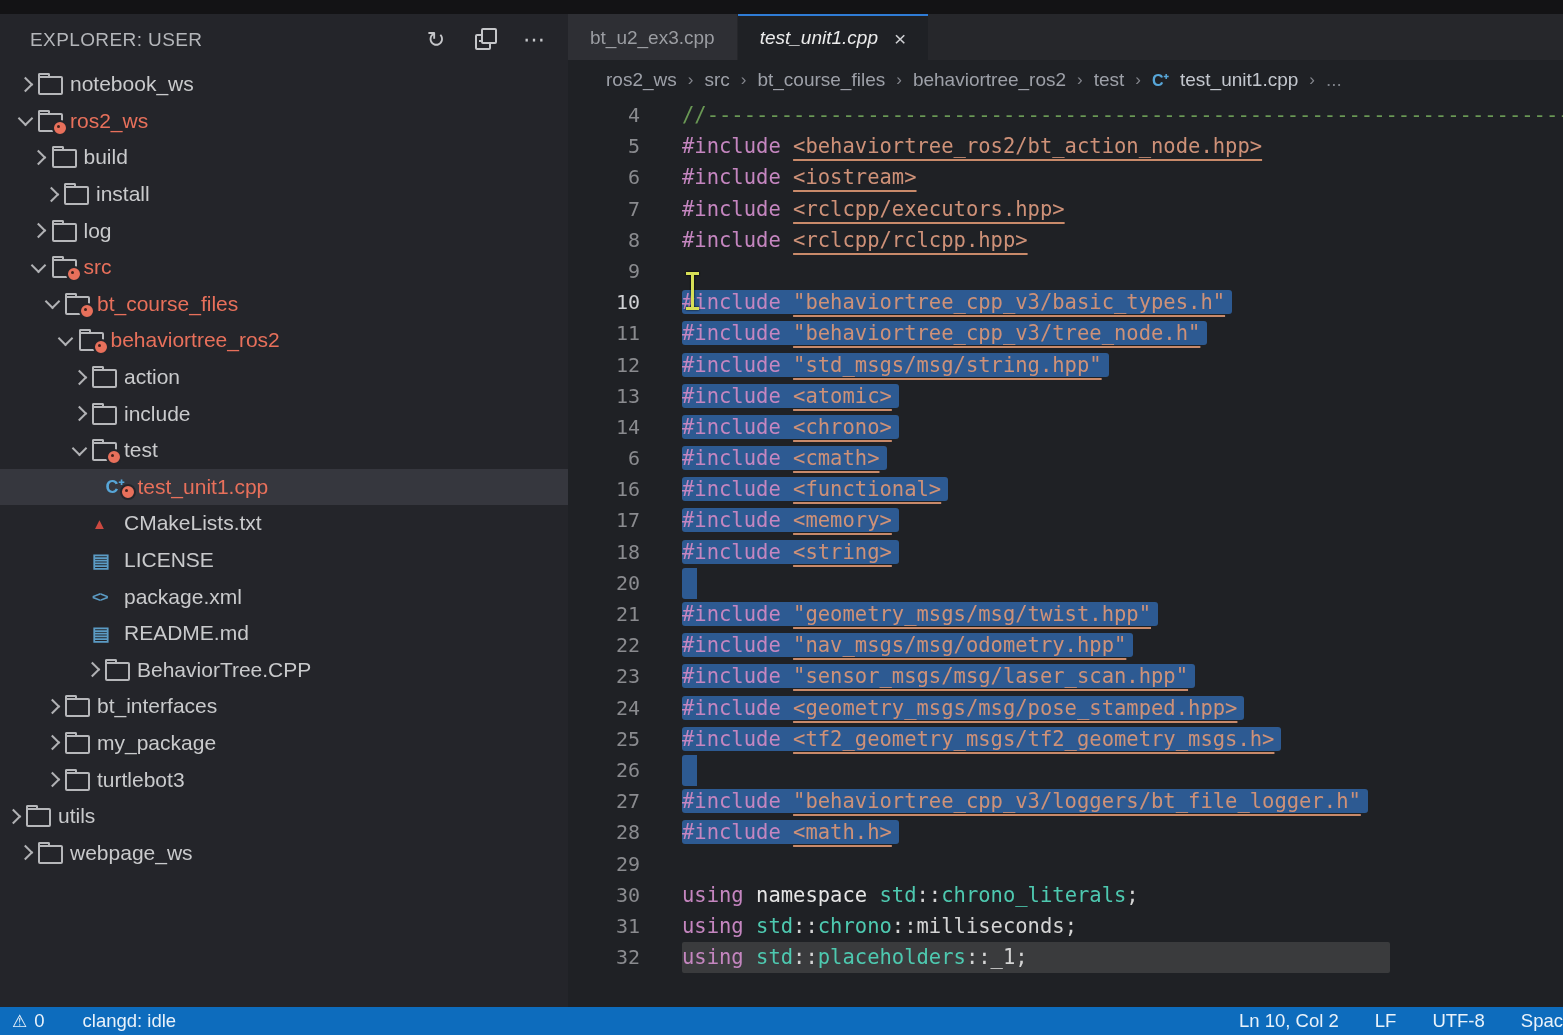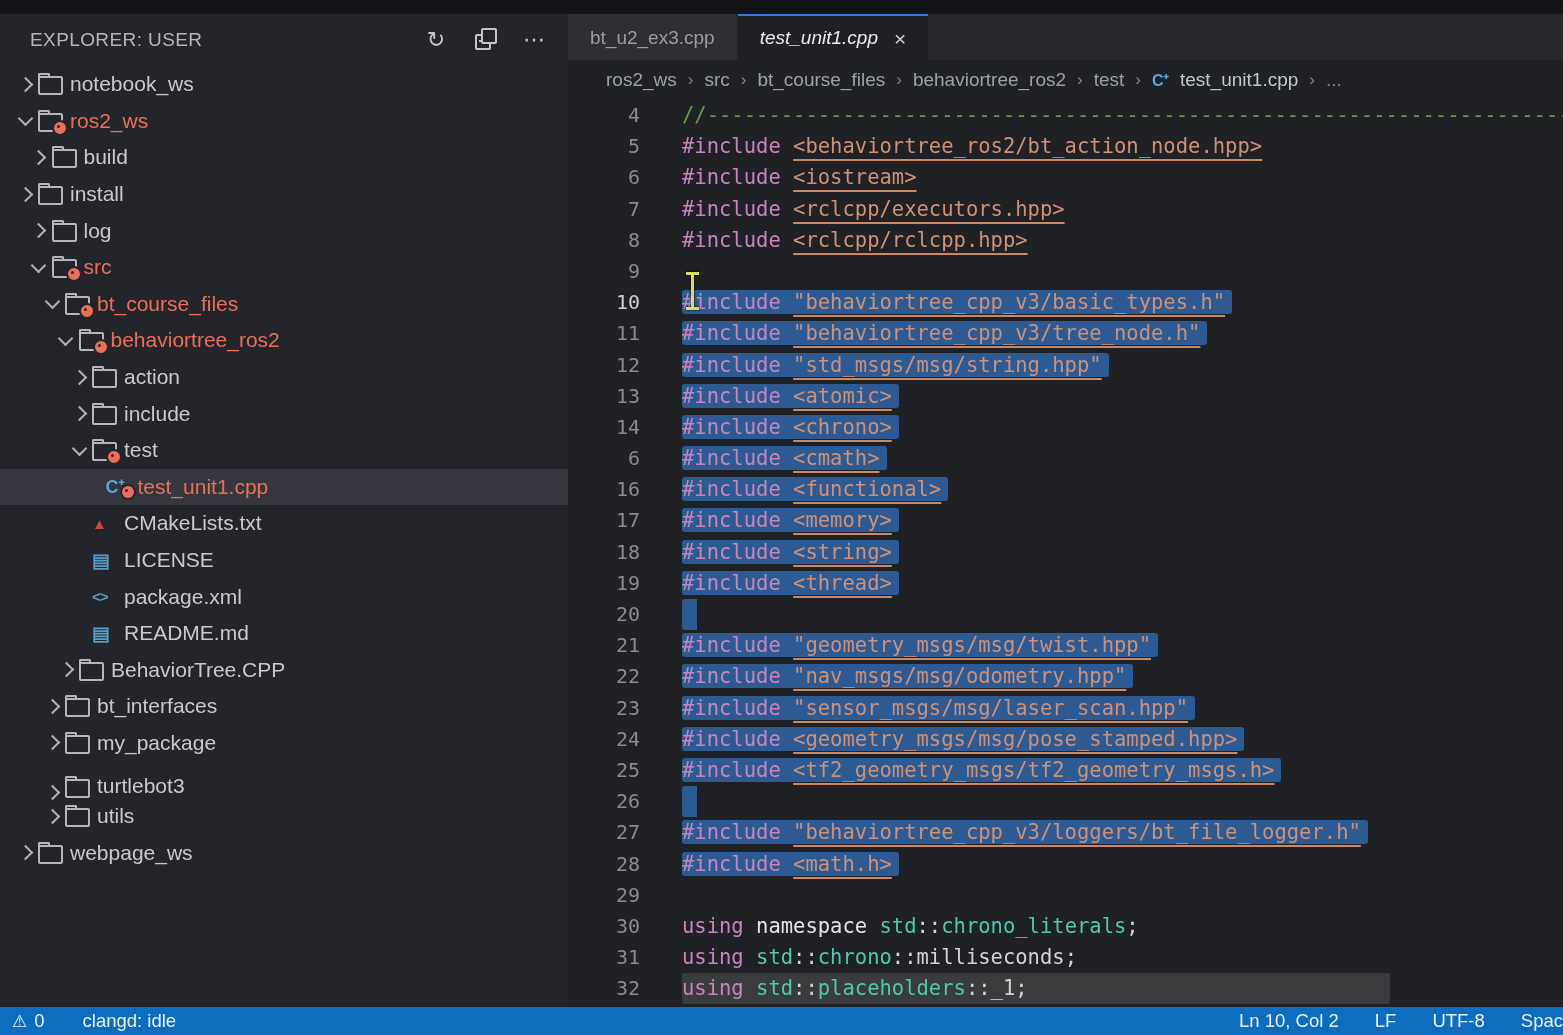--- a/index.html
+++ b/index.html
@@ -125,21 +125,21 @@
           </div>
           <div class="trow" style="padding-left: 25.5px; text-align: right;">
             <span class="chev">
               <i class="right"></i>
             </span>
             <span class="ticon">
               <span class="folder"></span>
             </span>
             <span class="lbl">build</span>
           </div>
-          <div class="trow" style="padding-left: 12px;">
+          <div class="trow" style="padding-left: 38px;">
             <span class="chev">
               <i class="right"></i>
             </span>
             <span class="ticon">
               <span class="folder"></span>
             </span>
             <span class="lbl">install</span>
           </div>
           <div class="trow" style="padding-left: 25.5px;">
             <span class="chev">
@@ -237,21 +237,21 @@
             </span>
             <span class="lbl">package.xml</span>
           </div>
           <div class="trow" style="padding-left: 66px;">
             <span class="chev"></span>
             <span class="ticon">
               <span class="fic book">▤</span>
             </span>
             <span class="lbl">README.md</span>
           </div>
-          <div class="trow" style="padding-left: 53px;">
+          <div class="trow" style="padding-left: 79px;">
             <span class="chev">
               <i class="right"></i>
             </span>
             <span class="ticon">
               <span class="folder"></span>
             </span>
             <span class="lbl">BehaviorTree.CPP</span>
           </div>
           <div class="trow" style="padding-left: 39px;">
             <span class="chev">
@@ -264,30 +264,30 @@
           </div>
           <div class="trow" style="padding-left: 39px;">
             <span class="chev">
               <i class="right"></i>
             </span>
             <span class="ticon">
               <span class="folder"></span>
             </span>
             <span class="lbl">my_package</span>
           </div>
-          <div class="trow" style="padding-left: 39px; align-items: flex-end;">
+          <div class="trow" style="padding-left: 39px;">
             <span class="chev">
               <i class="right"></i>
             </span>
             <span class="ticon">
               <span class="folder"></span>
             </span>
             <span class="lbl">turtlebot3</span>
           </div>
-          <div class="trow" style="padding-left: 39px;">
+          <div class="trow" style="">
             <span class="chev">
               <i class="right"></i>
             </span>
             <span class="ticon">
               <span class="folder"></span>
             </span>
             <span class="lbl">utils</span>
           </div>
           <div class="trow" style="padding-left: 12px;">
             <span class="chev">
@@ -343,21 +343,20 @@
           <div class="cl"><span class="ln">9</span><span class="lc"></span></div>
           <div class="cl"><span class="ln on">10</span><span class="lc"><span class="selbg"><span class="tk-k">#include</span><span class="tk-w"> </span><span class="tk-s">"behaviortree_cpp_v3/basic_types.h"</span></span></span></div>
           <div class="cl"><span class="ln">11</span><span class="lc"><span class="selbg"><span class="tk-k">#include</span><span class="tk-w"> </span><span class="tk-s">"behaviortree_cpp_v3/tree_node.h"</span></span></span></div>
           <div class="cl"><span class="ln">12</span><span class="lc"><span class="selbg"><span class="tk-k">#include</span><span class="tk-w"> </span><span class="tk-s">"std_msgs/msg/string.hpp"</span></span></span></div>
           <div class="cl"><span class="ln">13</span><span class="lc"><span class="selbg"><span class="tk-k">#include</span><span class="tk-w"> </span><span class="tk-s">&lt;atomic&gt;</span></span></span></div>
           <div class="cl"><span class="ln">14</span><span class="lc"><span class="selbg"><span class="tk-k">#include</span><span class="tk-w"> </span><span class="tk-s">&lt;chrono&gt;</span></span></span></div>
           <div class="cl"><span class="ln">6</span><span class="lc"><span class="selbg"><span class="tk-k">#include</span><span class="tk-w"> </span><span class="tk-s">&lt;cmath&gt;</span></span></span></div>
           <div class="cl"><span class="ln">16</span><span class="lc"><span class="selbg"><span class="tk-k">#include</span><span class="tk-w"> </span><span class="tk-s">&lt;functional&gt;</span></span></span></div>
           <div class="cl"><span class="ln">17</span><span class="lc"><span class="selbg"><span class="tk-k">#include</span><span class="tk-w"> </span><span class="tk-s">&lt;memory&gt;</span></span></span></div>
           <div class="cl"><span class="ln">18</span><span class="lc"><span class="selbg"><span class="tk-k">#include</span><span class="tk-w"> </span><span class="tk-s">&lt;string&gt;</span></span></span></div>
-          <div class="cl"><span class="ln">19</span><span class="lc"><span class="selbg"><span class="tk-k">#include</span><span class="tk-w"> </span><span class="tk-s">&lt;thread&gt;</span></span></span></div>
           <div class="cl"><span class="ln">20</span><span class="lc"><span class="selblank"></span></span></div>
           <div class="cl"><span class="ln">21</span><span class="lc"><span class="selbg"><span class="tk-k">#include</span><span class="tk-w"> </span><span class="tk-s">"geometry_msgs/msg/twist.hpp"</span></span></span></div>
           <div class="cl"><span class="ln">22</span><span class="lc"><span class="selbg"><span class="tk-k">#include</span><span class="tk-w"> </span><span class="tk-s">"nav_msgs/msg/odometry.hpp"</span></span></span></div>
           <div class="cl"><span class="ln">23</span><span class="lc"><span class="selbg"><span class="tk-k">#include</span><span class="tk-w"> </span><span class="tk-s">"sensor_msgs/msg/laser_scan.hpp"</span></span></span></div>
           <div class="cl"><span class="ln">24</span><span class="lc"><span class="selbg"><span class="tk-k">#include</span><span class="tk-w"> </span><span class="tk-s">&lt;geometry_msgs/msg/pose_stamped.hpp&gt;</span></span></span></div>
           <div class="cl"><span class="ln">25</span><span class="lc"><span class="selbg"><span class="tk-k">#include</span><span class="tk-w"> </span><span class="tk-s">&lt;tf2_geometry_msgs/tf2_geometry_msgs.h&gt;</span></span></span></div>
           <div class="cl"><span class="ln">26</span><span class="lc"><span class="selblank"></span></span></div>
           <div class="cl"><span class="ln">27</span><span class="lc"><span class="selbg"><span class="tk-k">#include</span><span class="tk-w"> </span><span class="tk-s">"behaviortree_cpp_v3/loggers/bt_file_logger.h"</span></span></span></div>
           <div class="cl"><span class="ln">28</span><span class="lc"><span class="selbg"><span class="tk-k">#include</span><span class="tk-w"> </span><span class="tk-s">&lt;math.h&gt;</span></span></span></div>
           <div class="cl"><span class="ln">29</span><span class="lc"></span></div>

